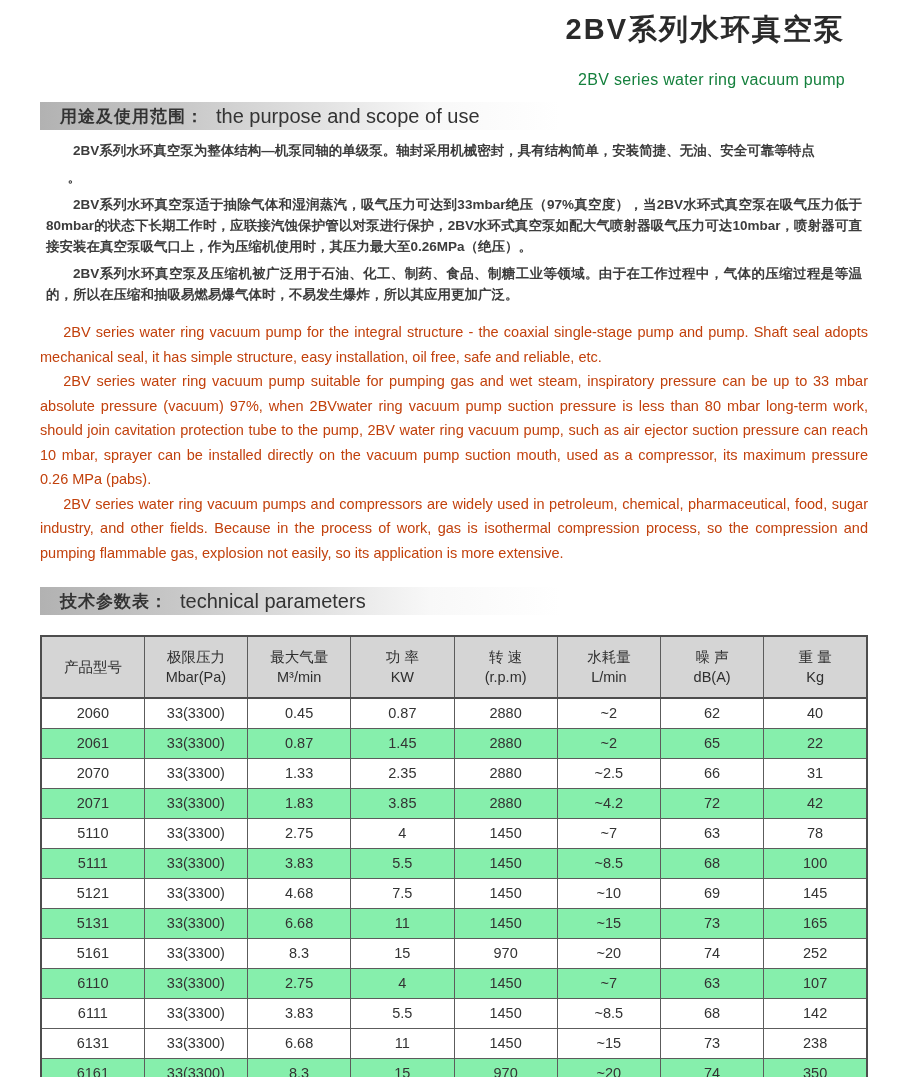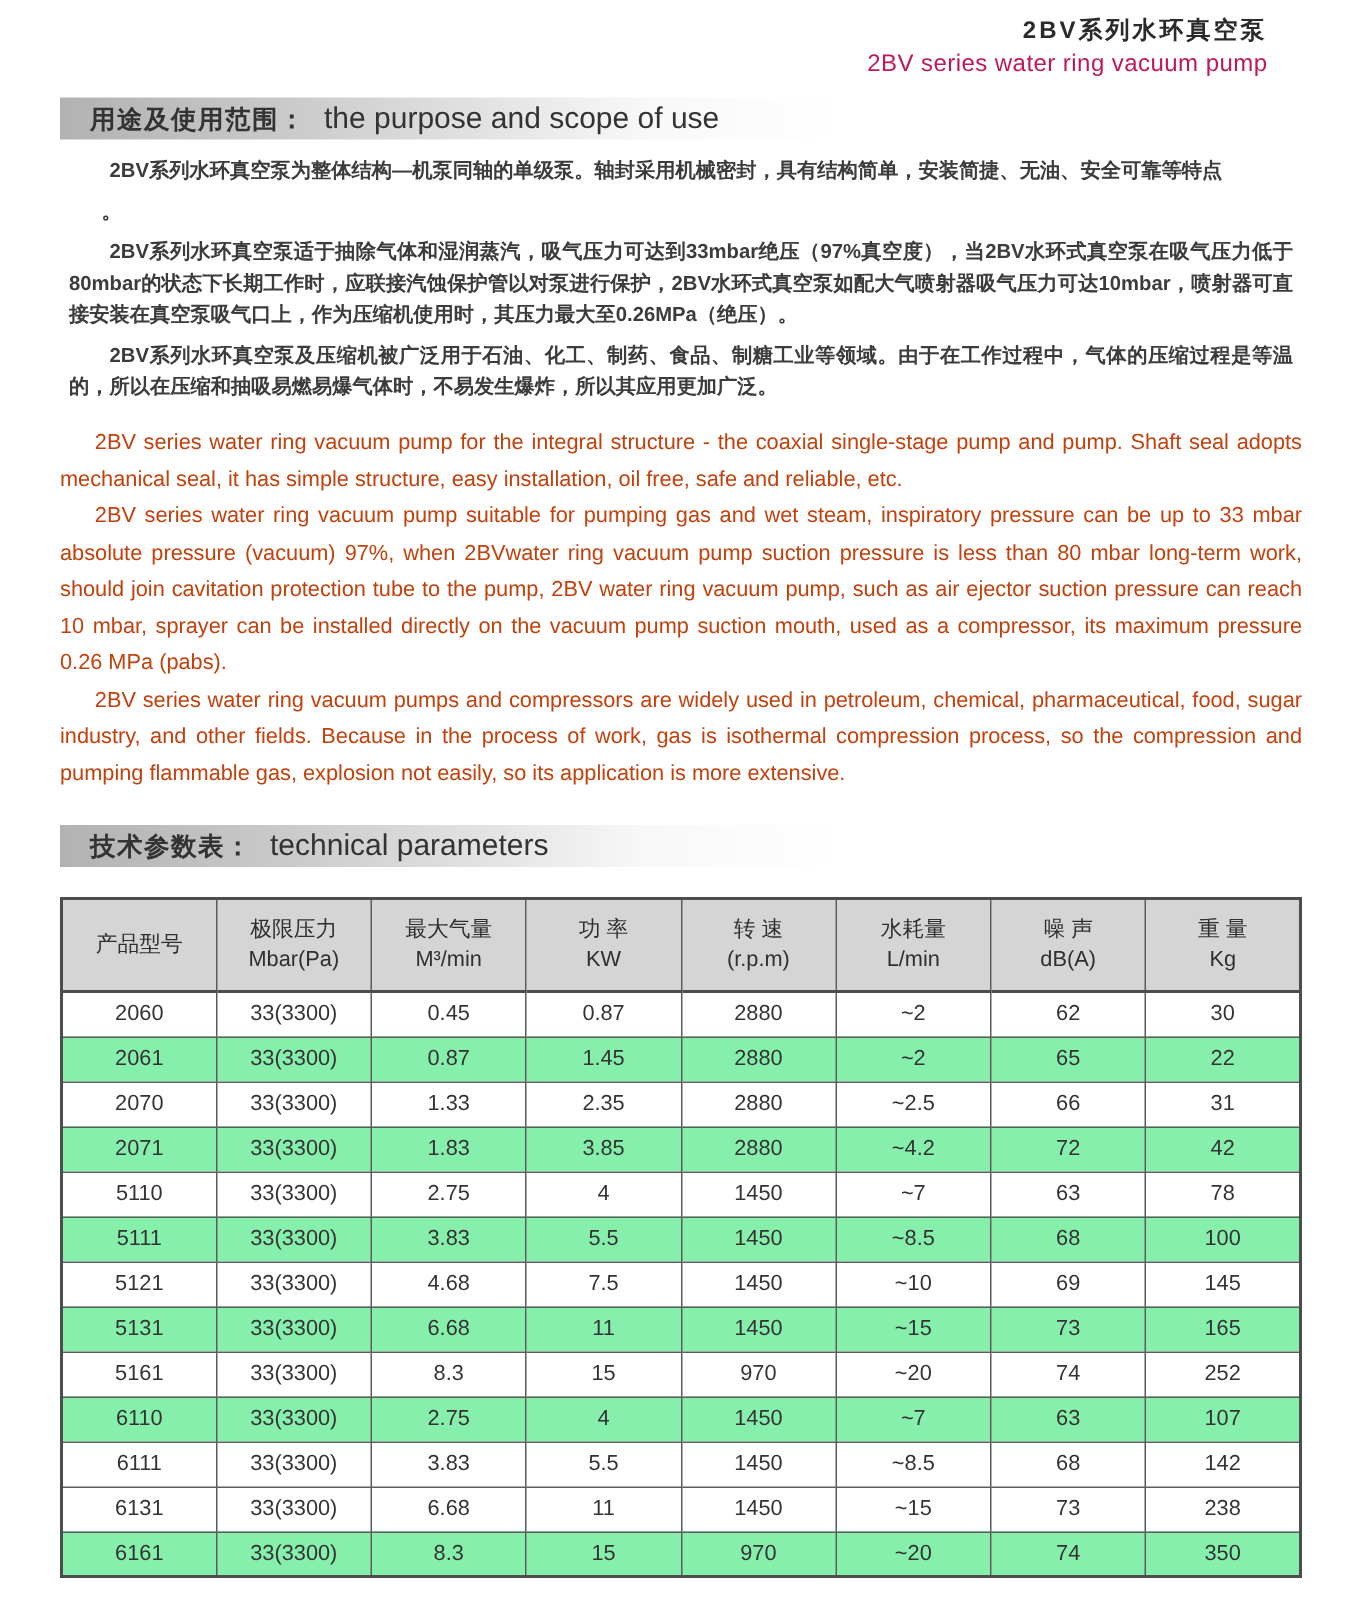--- a/index.html
+++ b/index.html
@@ -7,22 +7,22 @@
   body {
     width: 900px; height: 1077px;
     background: #ffffff;
     font-family: "Liberation Sans", "DejaVu Sans", sans-serif;
     color: #3d3d3d;
   }
   .page { position: relative; width: 900px; height: 1077px; overflow: hidden; }
 
   
   .titles { text-align: right; padding: 10px 55px 0 0; }
-  .title-cn { font-size: 16px; font-weight: bold; color: #2a2a2a; letter-spacing: 2px; }
-  .title-en { font-size: 16px; color: #be185d; margin-top: 3px; letter-spacing: 0.3px; }
+  .title-cn { font-size: 29px; font-weight: bold; color: #2a2a2a; letter-spacing: 2px; }
+  .title-en { font-size: 16px; color: #15803d; margin-top: 21px; letter-spacing: 0.3px; }
 
   
   .section-bar {
     margin: 13px 0 0 40px;
     width: 520px; height: 28px;
     display: flex; align-items: center;
     padding-left: 20px;
     background: linear-gradient(90deg, #b2b2b2 0%, #c9c9c9 28%, #e3e3e3 55%, #f8f8f8 75%, #ffffff 100%);
   }
   .section-bar .bar-cn { font-size: 17px; font-weight: bold; color: #333; letter-spacing: 1px; }
@@ -139,21 +139,21 @@
     </thead>
     <tbody>
         <tr>
           <td>2060</td>
           <td>33(3300)</td>
           <td>0.45</td>
           <td>0.87</td>
           <td>2880</td>
           <td>~2</td>
           <td>62</td>
-          <td>30</td>
+          <td>40</td>
         </tr>
         <tr class="alt">
           <td>2061</td>
           <td>33(3300)</td>
           <td>0.87</td>
           <td>1.45</td>
           <td>2880</td>
           <td>~2</td>
           <td>65</td>
           <td>22</td>

